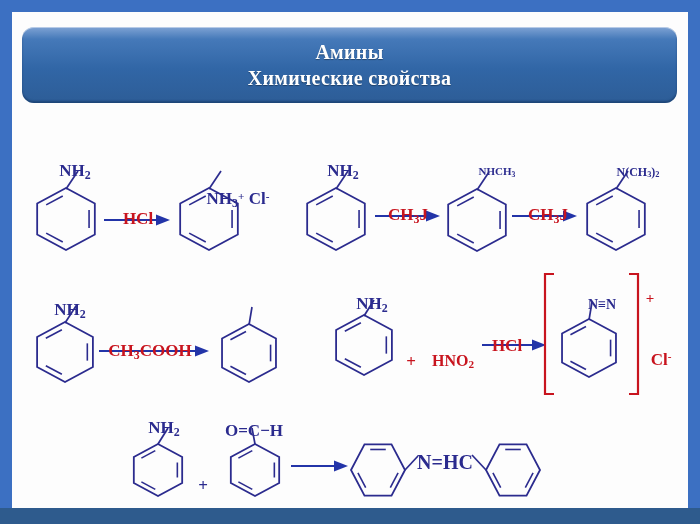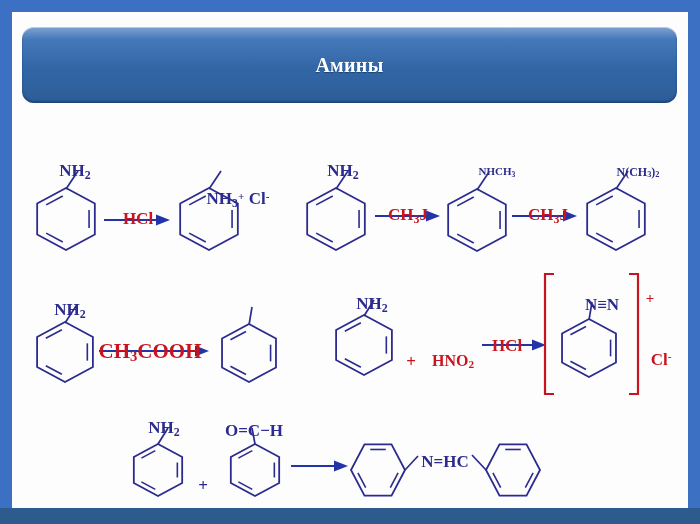--- a/index.html
+++ b/index.html
@@ -41,20 +41,21 @@
   .red{color:var(--red,#c8141e);}
 </style>
 </head>
 <body>
 
 <div class="slide" style="--frame: #3c70c2; --footer: #2e5b8d; --paper: #fdfdfd; --header-text: #ffffff; --structure: #2b2b8e; --red: #c8141e;">
   <div class="paper"></div>
   <div class="footer-bar"></div>
   <div class="header-box">
     <div class="title-line">Амины</div>
+    <div class="title-line">Химические свойства</div>
   </div>
   <svg id="diagram" viewBox="0 0 700 524">
       <g>
         <polygon points="66,188 94.83,203.5 94.83,234.5 66,250 37.17,234.5 37.17,203.5" fill="none" stroke="#2b2b8e" stroke-width="1.8"></polygon>
         <line x1="89.064" y1="210.072" x2="89.064" y2="227.928" stroke="#2b2b8e" stroke-width="1.6"></line>
         <line x1="62.77104" y1="242.06400000000002" x2="46.16496" y2="233.136" stroke="#2b2b8e" stroke-width="1.6"></line>
         <line x1="46.16496" y1="204.864" x2="62.77104" y2="195.93599999999998" stroke="#2b2b8e" stroke-width="1.6"></line>
         <line x1="66" y1="189" x2="78" y2="171" stroke="#2b2b8e" stroke-width="1.7"></line>
       </g>
       <g>
@@ -171,28 +172,28 @@
       </g>
     </svg>
   <div id="labels">
       <div class="formula navy" style="left: 75px; top: 156px; font-size: 17px;">NH<sub>2</sub></div>
       <div class="formula navy" style="left: 238px; top: 156px; font-size: 17px; margin-top: 28px;">NH<sub>3</sub><sup>+</sup> Cl<sup>-</sup></div>
       <div class="formula navy" style="left: 343px; top: 156px; font-size: 17px;">NH<sub>2</sub></div>
       <div class="formula navy" style="left: 497px; top: 156px; font-size: 11px;">NHCH<sub>3</sub></div>
       <div class="formula navy" style="left: 638px; top: 156px; font-size: 12px;">N(CH<sub>3</sub>)<sub>2</sub></div>
       <div class="formula navy" style="left: 70px; top: 295px; font-size: 17px;">NH<sub>2</sub></div>
       <div class="formula navy" style="left: 372px; top: 289px; font-size: 17px;">NH<sub>2</sub></div>
-      <div class="formula navy" style="left: 602px; top: 289px; font-size: 17px;">N≡N</div>
+      <div class="formula navy" style="left: 602px; top: 289px; font-size: 14px;">N≡N</div>
       <div class="formula navy" style="left: 164px; top: 413px; font-size: 17px;">NH<sub>2</sub></div>
       <div class="formula navy" style="left: 254px; top: 415px; font-size: 17px; text-align: right;">O=C−H</div>
       <div class="formula red" style="left: 138px; top: 203px; font-size: 17px;">HCl</div>
       <div class="formula red" style="left: 408px; top: 200px; font-size: 17px;">CH<sub>3</sub>J</div>
       <div class="formula red" style="left: 548px; top: 200px; font-size: 17px;">CH<sub>3</sub>J</div>
-      <div class="formula red" style="left: 150px; top: 336px; font-size: 21px;">CH<sub>3</sub>COOH</div>
+      <div class="formula red" style="left: 150px; top: 336px; font-size: 17px;">CH<sub>3</sub>COOH</div>
       <div class="formula red" style="left: 507px; top: 330px; font-size: 17px;">HCl</div>
       <div class="formula red" style="left: 411px; top: 346px; font-size: 17px;">+</div>
       <div class="formula red" style="left: 453px; top: 345px; font-size: 16px;">HNO<sub>2</sub></div>
       <div class="formula red" style="left: 650px; top: 282px; font-size: 15px;">+</div>
       <div class="formula red" style="left: 661px; top: 344px; font-size: 17px;">Cl<sup>-</sup></div>
-      <div class="formula navy" style="left: 445px; top: 446px; font-size: 17px;">N=HC</div>
+      <div class="formula navy" style="left: 445px; top: 446px; font-size: 20px;">N=HC</div>
       <div class="formula navy" style="left: 203px; top: 470px; font-size: 17px;">+</div>
     </div>
 </div>
 
 </body></html>

